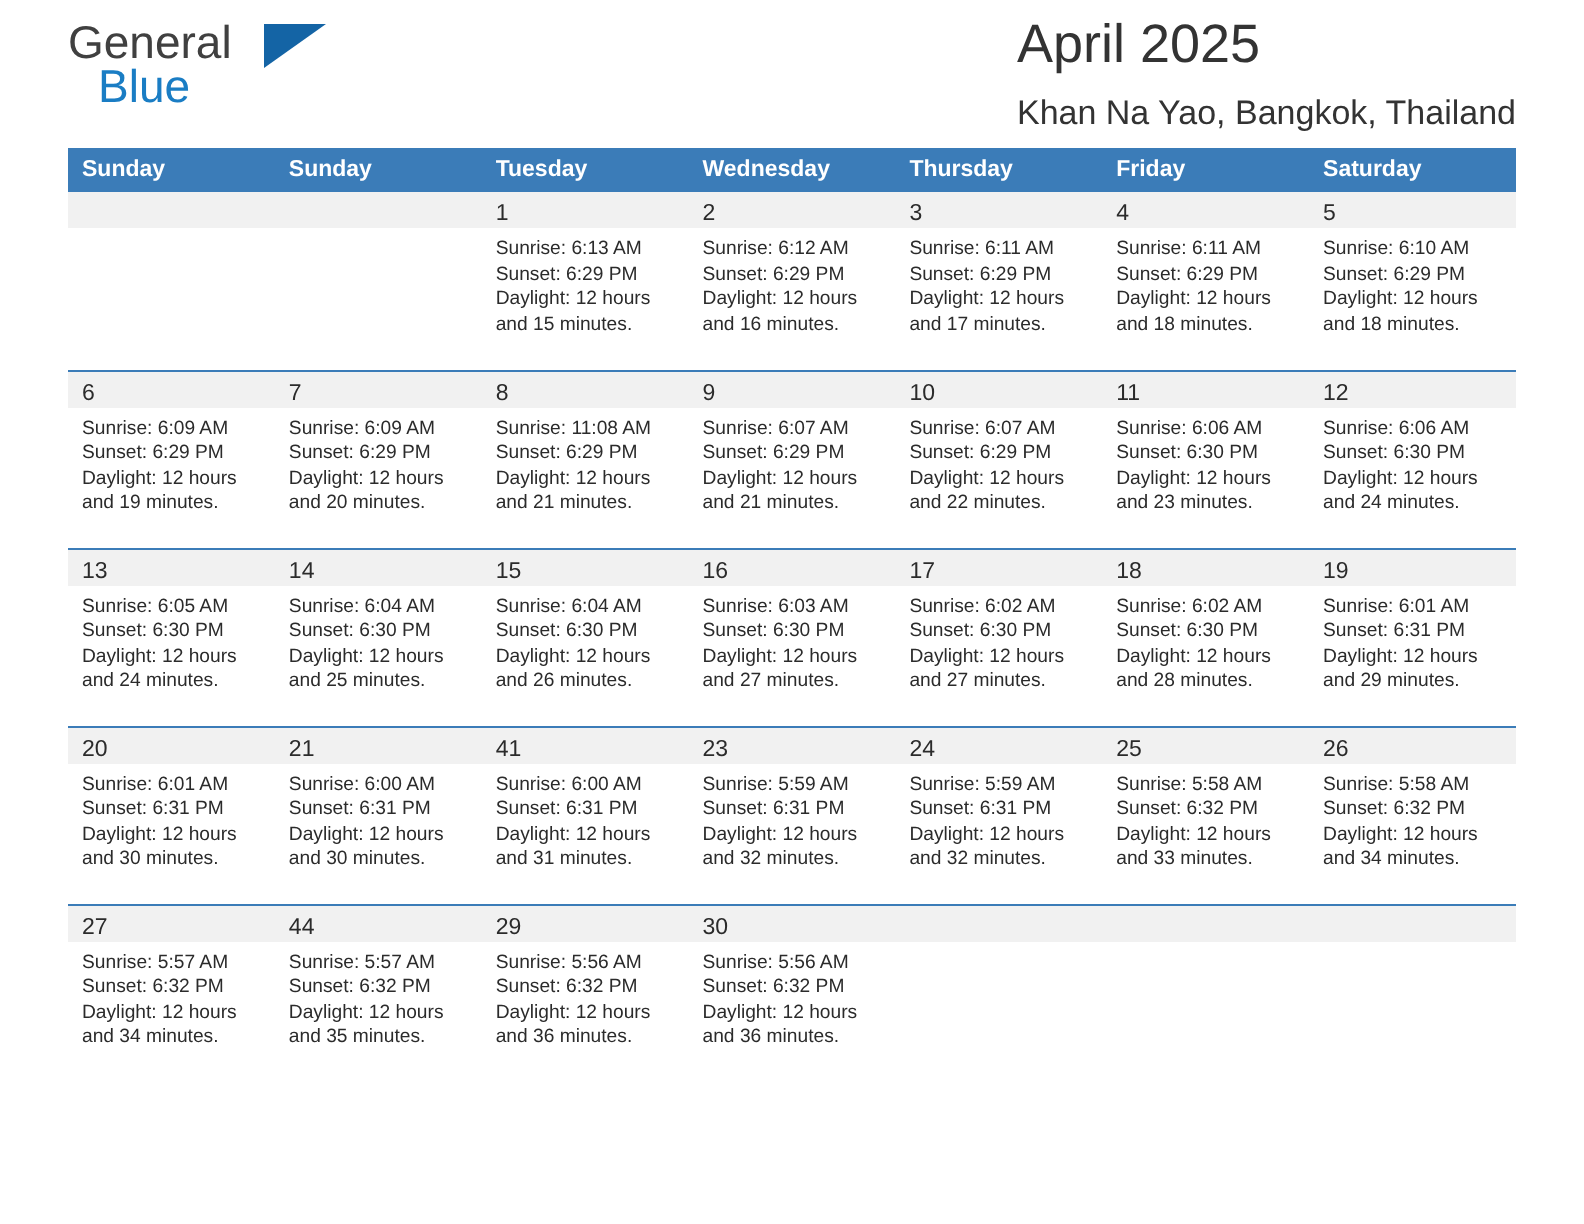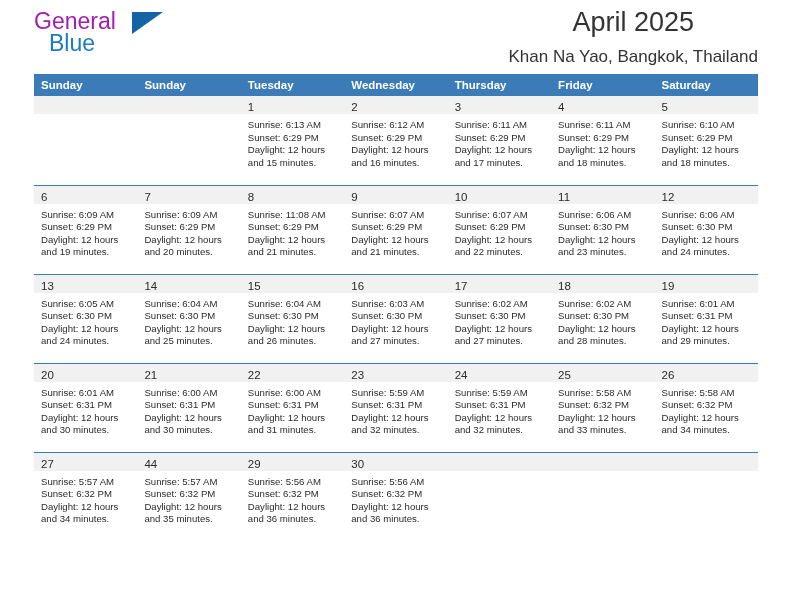--- a/index.html
+++ b/index.html
@@ -31,21 +31,21 @@
     justify-content: space-between;
   }
   .brand {
     position: relative;
     margin-top: 8px;
     width: 200px;
     height: 56px;
   }
   .brand-general {
     font-size: 23px;
-    color: #a21caf;
+    color: #404040;
     letter-spacing: 0px;
     line-height: 26px;
     display: block;
     font-family: "Liberation Sans", sans-serif;
   }
   .brand-blue {
     font-size: 23px;
     color: #1a7dc4;
     line-height: 25px;
     display: block;
@@ -56,21 +56,21 @@
   .brand-triangle {
     position: absolute;
     left: 98px;
     top: 4px;
     width: 0;
     height: 0;
     border-left: 31px solid #1464a5;
     border-bottom: 22px solid transparent;
   }
   .title-block {
-    text-align: center;
+    text-align: left;
     padding-top: 6px;
   }
   .cal-title {
     font-size: 27px;
     color: #333333;
     line-height: 32px;
     font-weight: normal;
     margin: 0;
   }
   .cal-subtitle {
@@ -425,21 +425,21 @@
               <div class="details">
                 <div>Sunrise: 6:00 AM</div>
                 <div>Sunset: 6:31 PM</div>
                 <div>Daylight: 12 hours</div>
                 <div>and 30 minutes.</div>
               </div>
             </div>
           </td>
           <td class="day-cell">
             <div class="cell-inner">
-              <div class="daynum-strip"><span class="daynum">22</span></div>
+              <div class="daynum-strip"><span class="daynum">41</span></div>
               <div class="details">
                 <div>Sunrise: 6:00 AM</div>
                 <div>Sunset: 6:31 PM</div>
                 <div>Daylight: 12 hours</div>
                 <div>and 31 minutes.</div>
               </div>
             </div>
           </td>
           <td class="day-cell">
             <div class="cell-inner">

